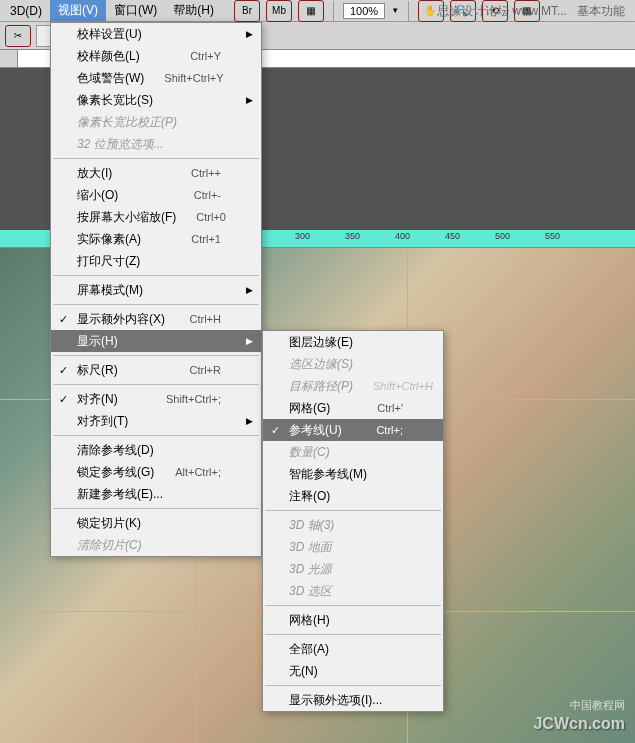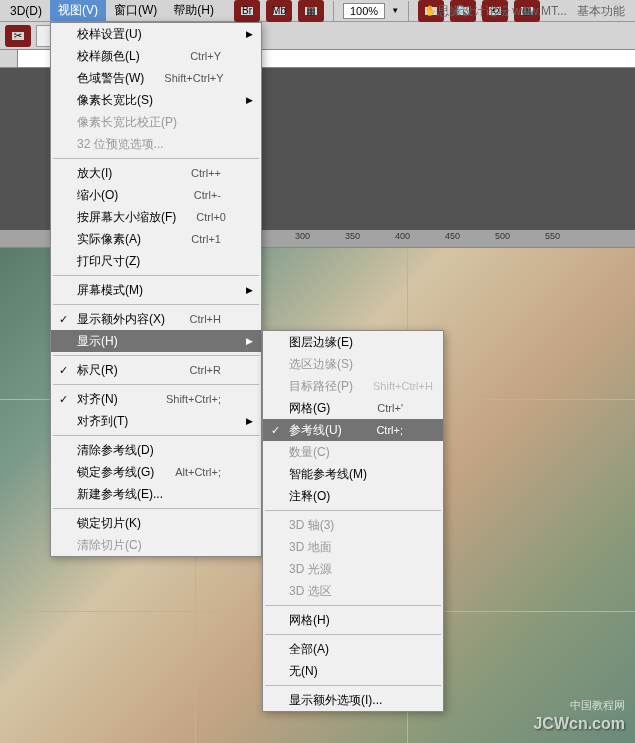--- a/index.html
+++ b/index.html
@@ -1,21 +1,21 @@
 <!DOCTYPE html>
 <html><head>
 <meta charset="utf-8">
 <style>
 * { margin: 0; padding: 0; box-sizing: border-box; font-family: "Microsoft YaHei", sans-serif; font-size: 12px; }
 body { width: 635px; height: 743px; background: #535353; overflow: hidden; position: relative; }
 
 .menubar { background: #d4d4d4; height: 22px; display: flex; align-items: center; padding-left: 2px; border-bottom: 1px solid #999; }
 .menu-item { padding: 2px 8px; cursor: default; }
 .menu-item.active { background: #5a8fcf; color: white; }
-.tool-btn { width: 26px; height: 22px; background: #d4d4d4; border: 7px solid #7f1d1d; border-radius: 3px; display: inline-flex; align-items: center; justify-content: center; font-size: 10px; }
+.tool-btn { width: 26px; height: 22px; background: #d4d4d4; border: 1px solid #7f1d1d; border-radius: 3px; display: inline-flex; align-items: center; justify-content: center; font-size: 10px; }
 .zoom-display { background: white; border: 1px solid #888; padding: 1px 6px; font-size: 11px; }
 .toolbar-sep { width: 1px; height: 20px; background: #999; margin: 0 3px; }
 
 .subtoolbar { background: #d4d4d4; height: 28px; border-bottom: 1px solid #888; display: flex; align-items: center; padding: 0 5px; gap: 5px; }
 .dropdown-icon { width: 40px; height: 22px; border: 1px solid #999; background: #eee; }
 
 .ruler-h { background: #fff; height: 18px; position: relative; border-bottom: 1px solid #888; overflow: hidden; }
 .ruler-corner { width: 18px; height: 18px; background: #d4d4d4; border-right: 1px solid #888; position: absolute; left: 0; }
 .tick-label { position: absolute; top: 1px; font-size: 9px; color: #333; }
 
@@ -23,34 +23,34 @@
 .canvas-image { position: absolute; left: 0; top: 152px; width: 635px; height: 495px; background: linear-gradient(135deg, #5a7a6a 0%, #7a9a8a 20%, #d4c4a4 40%, #c4a484 60%, #8a9a7a 80%, #6a8a7a 100%); }
 .guide-v { position: absolute; top: 0; bottom: 0; width: 1px; background: #00ffff; }
 .guide-h { position: absolute; left: 0; right: 0; height: 1px; background: #00ffff; }
 
 .dropdown-menu { position: absolute; background: #f0f0f0; border: 1px solid #888; box-shadow: 2px 2px 8px rgba(0,0,0,0.3); }
 .dropdown-menu.main { left: 50px; top: 22px; width: 212px; }
 .dropdown-menu.sub { left: 262px; top: 330px; width: 182px; }
 
 .menu-row { display: flex; align-items: center; height: 22px; padding: 0 40px 0 26px; position: relative; cursor: default; }
 .menu-row.highlighted { background: #737373; color: white; }
-.menu-row.disabled { color: #999; }
+.menu-row.disabled { color: #999; font-style: italic; }
 .menu-label { flex: 1; white-space: nowrap; }
 .menu-shortcut { color: #555; font-size: 11px; margin-left: 20px; }
 .menu-row.highlighted .menu-shortcut { color: white; }
 .menu-row.disabled .menu-shortcut { color: #bbb; }
 .menu-sep { height: 1px; background: #bbb; margin: 3px 2px; }
 .submenu-arrow { position: absolute; right: 8px; font-size: 9px; }
 .check-mark { position: absolute; left: 8px; font-size: 11px; }
 
 .top-right-text { position: absolute; right: 10px; top: 3px; color: #666; font-size: 11px; }
 .watermark { position: absolute; right: 10px; bottom: 10px; color: rgba(255,255,255,0.7); font-size: 16px; font-weight: bold; text-shadow: 1px 1px 2px rgba(0,0,0,0.5); }
 .watermark2 { position: absolute; right: 10px; bottom: 30px; color: rgba(255,255,255,0.7); font-size: 11px; }
 
-.ruler-top-canvas { position: absolute; left: 0; top: 134px; right: 0; height: 18px; background: #a3a3a3; border-bottom: 1px solid #888; }
+.ruler-top-canvas { position: absolute; left: 0; top: 134px; right: 0; height: 18px; background: #5eead4; border-bottom: 1px solid #888; }
 </style>
 </head>
 <body>
 
 <div class="menubar">
   <span class="menu-item">3D(D)</span>
   <span class="menu-item active">视图(V)</span>
   <span class="menu-item">窗口(W)</span>
   <span class="menu-item">帮助(H)</span>
   <span style="margin-left:12px; display:flex; gap:6px; align-items:center;">

